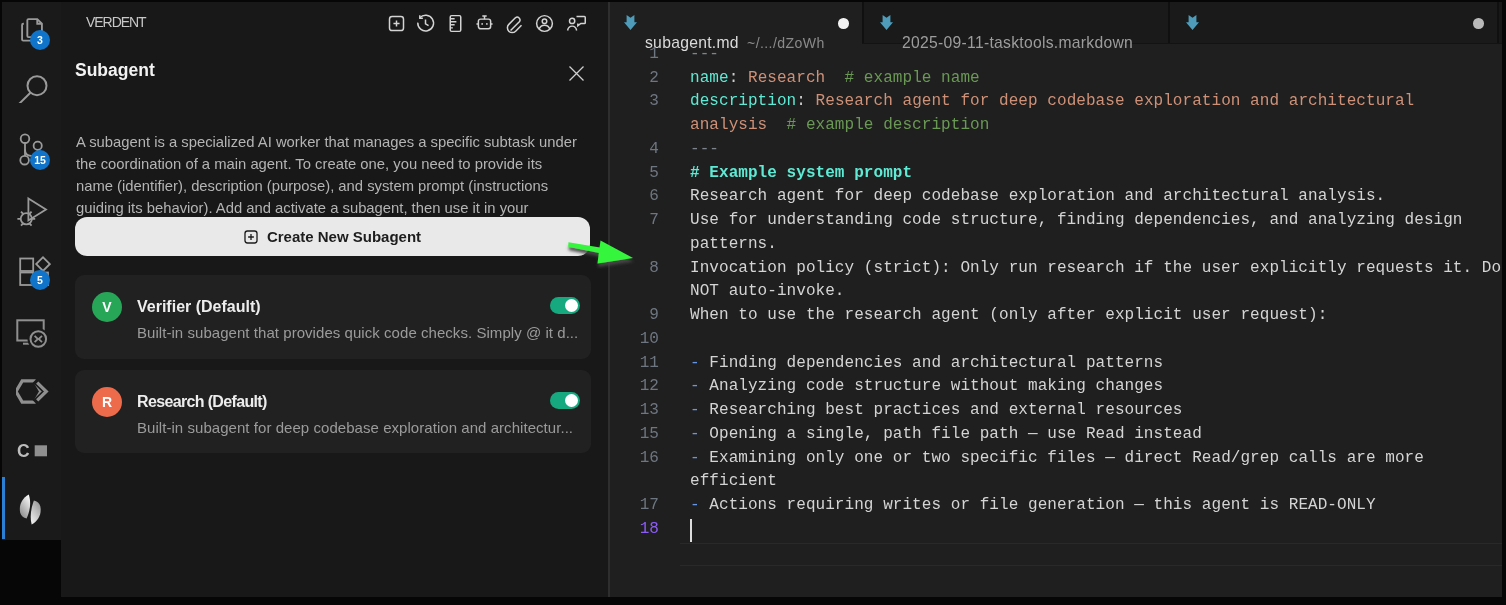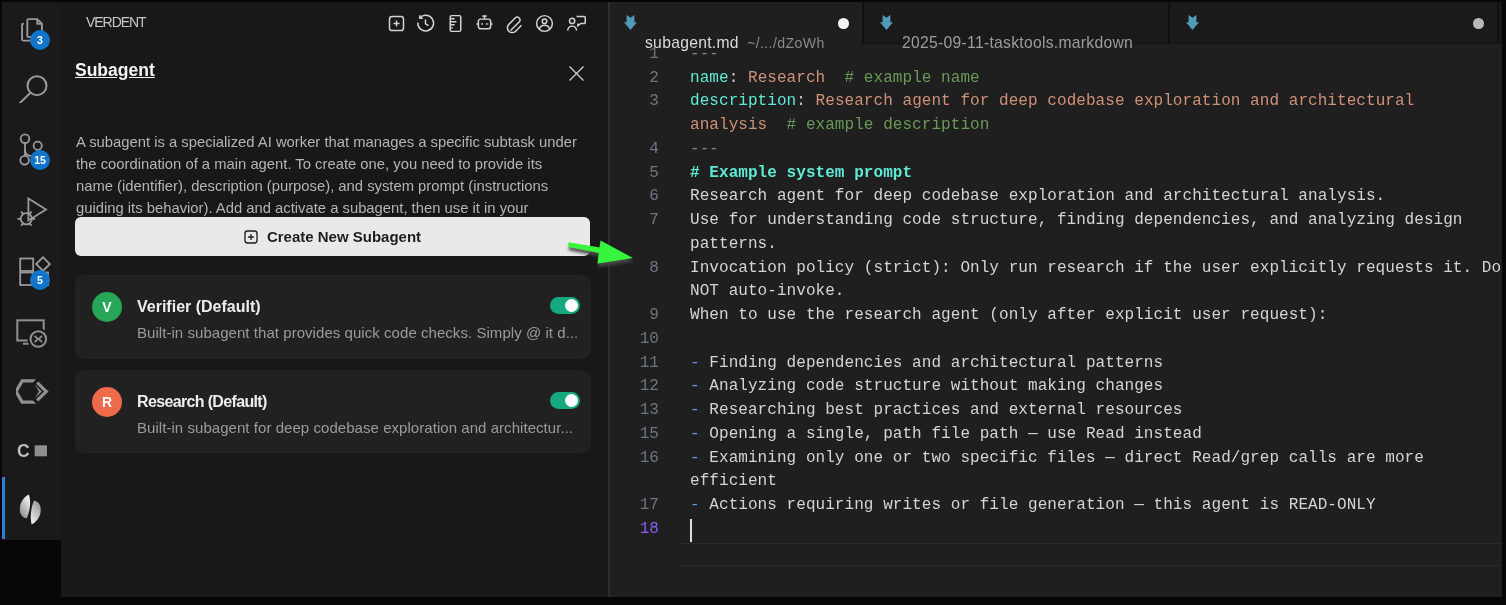--- a/index.html
+++ b/index.html
@@ -15,25 +15,25 @@
 .aicon svg { width:100%; height:100%; }
 .badge { position:absolute; left:28px; width:20px; height:20px; border-radius:50%;
   background:#1075ca; color:#fff; font-size:10.5px; font-weight:bold;
   display:flex; align-items:center; justify-content:center; }
 .ablue { position:absolute; left:0; top:475px; width:3px; height:62px; background:#2b7fd4; }
 
 
 .vtitle { position:absolute; left:25px; top:12px; font-size:14px; color:#c8c8c8; letter-spacing:-1.05px; }
 .ticon { position:absolute; top:11px; width:21px; height:21px; }
 .ticon svg { width:100%; height:100%; }
-.sh1 { position:absolute; left:14px; top:58px; font-size:17.5px; font-weight:bold; color:#f2f2f2;text-decoration:underline; }
+.sh1 { position:absolute; left:14px; top:58px; font-size:17.5px; font-weight:bold; color:#f2f2f2; }
 .sclose { position:absolute; left:507px; top:63px; width:17px; height:17px; }
 .spara { position:absolute; left:15px; top:88.5px; font-size:14.8px; line-height:22.3px; color:#b4b4b4; white-space:nowrap;margin-top:40px; }
 .btn { position:absolute; left:14px; top:215px; width:515px; height:39px; background:#e9e9e9;
-  border-radius:6px; display:flex; align-items:center; justify-content:center; gap:9px; }
+  border-radius:12px; display:flex; align-items:center; justify-content:center; gap:9px; }
 .btn span { font-size:15px; font-weight:bold; color:#1d1d1d; }
 .card { position:absolute; left:14px; width:516px; background:#212121; border-radius:9px; }
 .c1 { top:273px; height:84px; }
 .c2 { top:368px; height:83px; }
 .avatar { position:absolute; left:17px; top:17px; width:30px; height:30px; border-radius:50%;
   color:#fff; font-size:14px; font-weight:bold; display:flex; align-items:center; justify-content:center; }
 .ctitle { position:absolute; left:62px; top:23px; font-size:16px; font-weight:bold; color:#ededed; }
 .cdesc { position:absolute; left:62px; top:49px; font-size:15px; color:#9b9b9b; letter-spacing:0.05px; }
 .toggle { position:absolute; left:475px; top:22px; width:30px; height:17px; border-radius:9px; background:#16a87e; }
 .toggle::after { content:""; position:absolute; right:2px; top:2px; width:13px; height:13px; border-radius:50%; background:#fff; }

